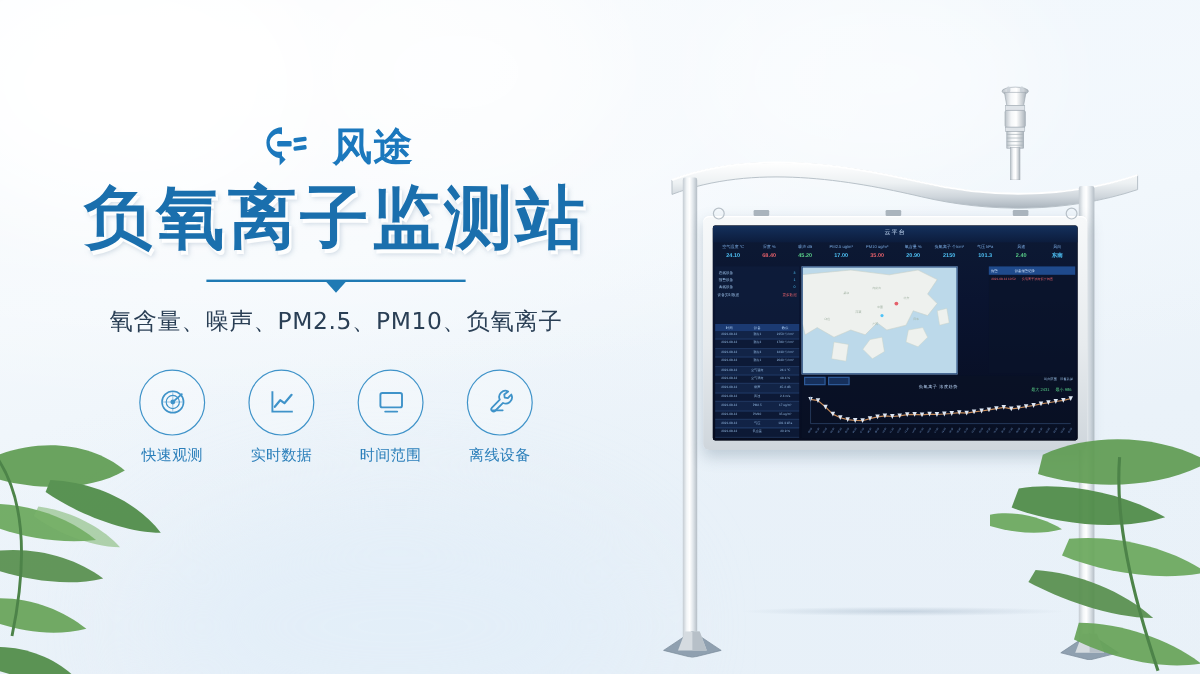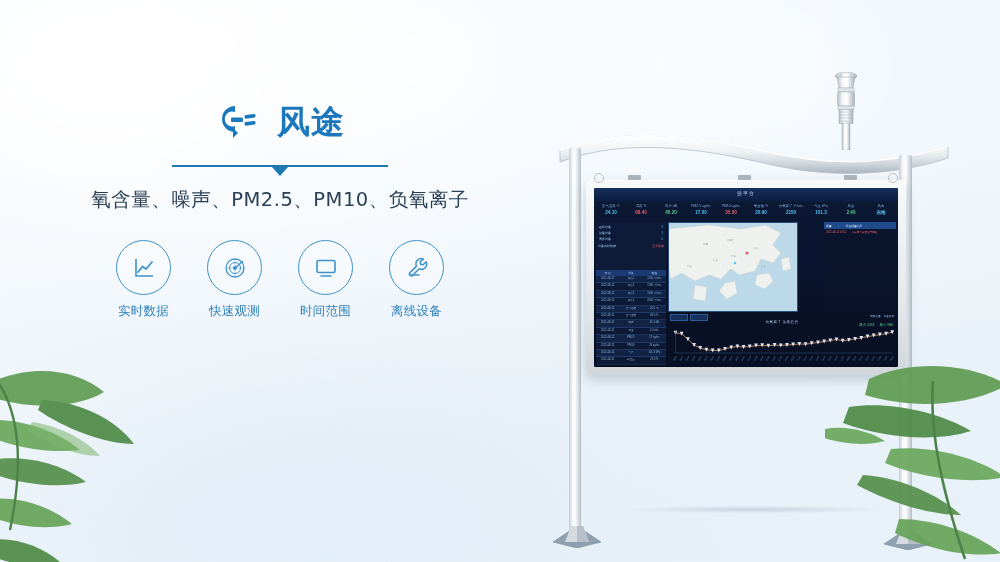--- a/index.html
+++ b/index.html
@@ -125,53 +125,54 @@
           <path d="M20 5 A13 13 0 1 0 20 31 L20 25 A7.5 7.5 0 1 1 20 11 Z" fill="#1b78bd"></path>
           <rect x="16" y="16.5" width="12" height="4.6" rx="1" fill="#1b78bd"></rect>
           <path d="M18 27 L18 37 L23 32 Z" fill="#1b78bd"></path>
           <rect x="29.5" y="13.5" width="11" height="3.6" rx="1.3" fill="#1b78bd" transform="rotate(-8 35 15)"></rect>
           <rect x="29.5" y="20.5" width="11" height="3.6" rx="1.3" fill="#1b78bd" transform="rotate(-8 35 22)"></rect>
         </svg>
       </span>
       <span class="logo-text">风途</span>
     </div>
 
+    <div class="headline">负氧离子监测站</div>
 
     <div class="divider">
       <span class="ln"></span>
       <span class="tri"></span>
     </div>
 
     <div class="sub">
       <div>氧含量、噪声、PM2.5、PM10、负氧离子</div>
     </div>
 
     <div class="features">
-
-      <div class="feat">
-        <div class="ring">
-          <svg width="26" height="26" viewBox="0 0 26 26">
-            <path d="M5 4 L5 21 L22 21" stroke="#3f93c9" stroke-width="1.6" fill="none"></path>
-            <path d="M7 17 L11.5 11.5 L15 14 L21 7" stroke="#3f93c9" stroke-width="1.8" fill="none" stroke-linejoin="round" stroke-linecap="round"></path>
-          </svg>
-        </div>
-        <div class="lbl">实时数据</div>
-      </div>
 
       <div class="feat">
         <div class="ring">
           <svg width="26" height="26" viewBox="0 0 26 26">
             <circle cx="13" cy="13" r="9" stroke="#3f93c9" stroke-width="1.3" fill="none"></circle>
             <circle cx="13" cy="13" r="5.5" stroke="#3f93c9" stroke-width="1" fill="none"></circle>
             <circle cx="13" cy="13" r="2" fill="#3f93c9"></circle>
             <path d="M13 13 L21 6" stroke="#3f93c9" stroke-width="1.4"></path>
             <path d="M13 4 L13 22 M4 13 L22 13" stroke="#3f93c9" stroke-width=".7" opacity=".6"></path>
           </svg>
         </div>
         <div class="lbl">快速观测</div>
+      </div>
+
+      <div class="feat">
+        <div class="ring">
+          <svg width="26" height="26" viewBox="0 0 26 26">
+            <path d="M5 4 L5 21 L22 21" stroke="#3f93c9" stroke-width="1.6" fill="none"></path>
+            <path d="M7 17 L11.5 11.5 L15 14 L21 7" stroke="#3f93c9" stroke-width="1.8" fill="none" stroke-linejoin="round" stroke-linecap="round"></path>
+          </svg>
+        </div>
+        <div class="lbl">实时数据</div>
       </div>
 
       <div class="feat">
         <div class="ring">
           <svg width="26" height="26" viewBox="0 0 26 26">
             <rect x="4" y="5.5" width="18" height="12" rx="1.6" stroke="#3f93c9" stroke-width="1.6" fill="none"></rect>
             <path d="M8 21 L18 21" stroke="#3f93c9" stroke-width="1.6" stroke-linecap="round"></path>
           </svg>
         </div>
         <div class="lbl">时间范围</div>

